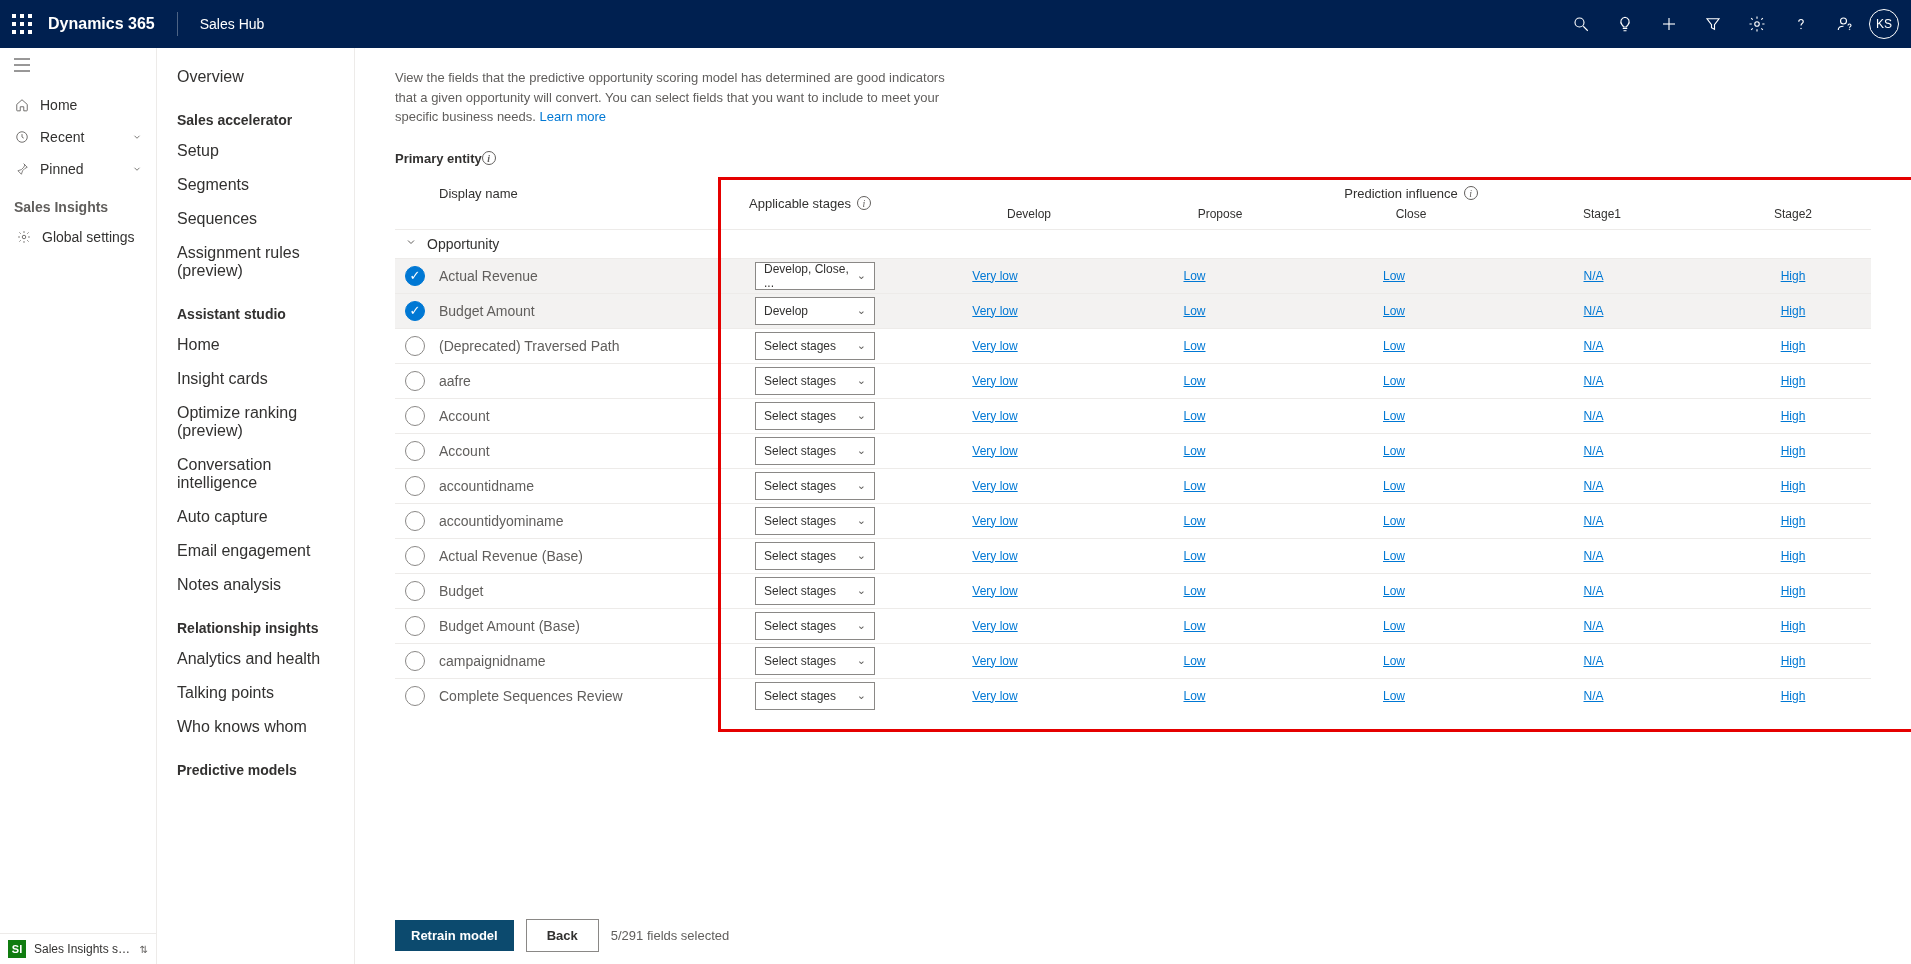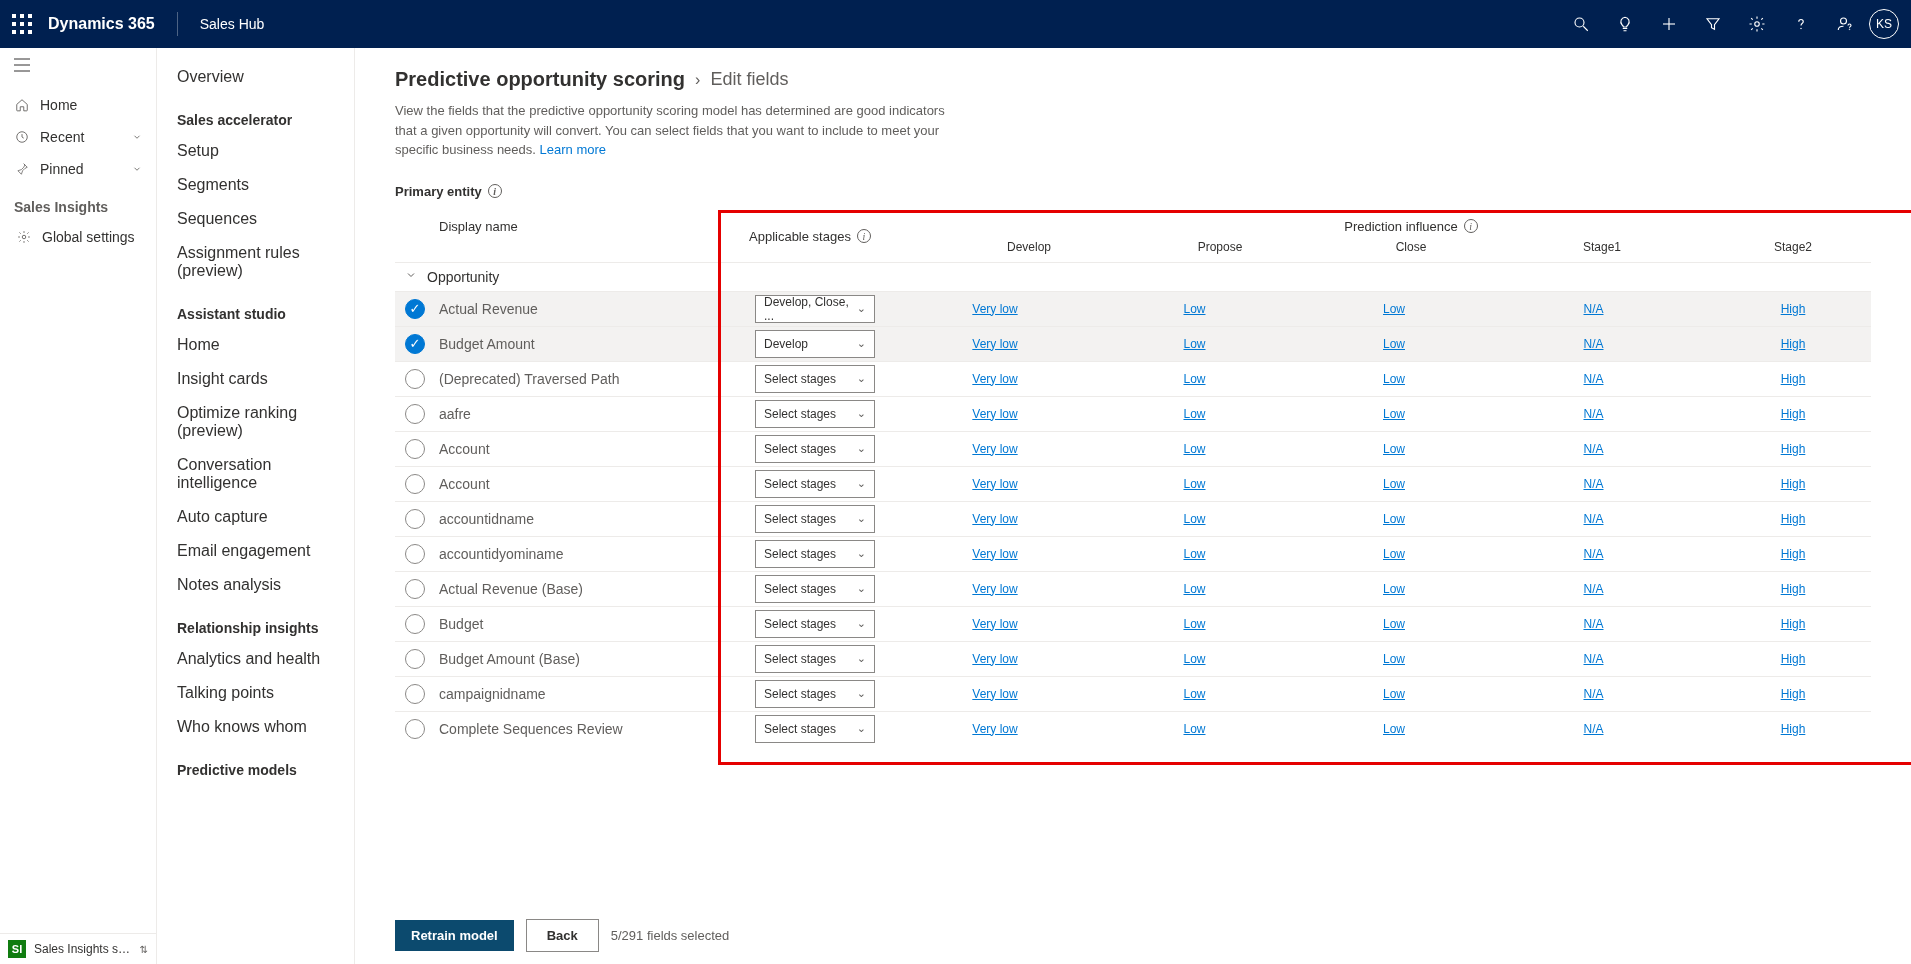--- a/index.html
+++ b/index.html
@@ -44,21 +44,21 @@
   .content-scroll::-webkit-scrollbar { width:10px; }
   .content-scroll::-webkit-scrollbar-thumb { background:#c8c6c4; border-radius:4px; }
   
   .breadcrumb { display:flex; align-items:center; gap:10px; margin-bottom:10px; }
   .breadcrumb .main { font-size:20px; font-weight:600; }
   .breadcrumb .sep { color:#605e5c; font-size:16px; }
   .breadcrumb .sub { font-size:18px; color:#605e5c; }
   .desc { font-size:13px; color:#605e5c; max-width:550px; line-height:1.5; margin-bottom:24px; }
   .desc a { color:#0078d4; text-decoration:none; }
   
-  .primary-entity-label { font-size:13px; font-weight:600; margin-bottom:16px; display:flex; align-items:center; gap:6px; }
+  .primary-entity-label { font-size:13px; font-weight:600; margin-bottom:16px; display:flex; align-items:center; gap:0; }
   .info-icon { width:14px; height:14px; border:1px solid #605e5c; border-radius:50%; display:inline-flex; align-items:center; justify-content:center; font-size:10px; font-style:italic; font-family:serif; color:#605e5c; }
   
   .field-table { width:100%; }
   .ft-header { display:flex; font-size:13px; color:#323130; padding:4px 0 8px 44px; }
   .ft-col-display { width:310px; }
   .ft-col-stages { width:240px; display:flex; align-items:center; gap:6px; }
   .ft-col-influence { flex:1; margin-right: 38px; }
   .ft-col-influence-label { display:flex; gap:6px; justify-content:center; align-items:center; margin-bottom:6px; }
   .ft-stage-heads { display:flex; justify-content:space-between; font-size:12px; }
   .ft-stage-heads span { width:80px; text-align:center; white-space:nowrap; }
@@ -232,25 +232,20 @@
         <div class="sec-group">Relationship insights</div>
         <div class="sec-item">Analytics and health</div>
         <div class="sec-item">Talking points</div>
         <div class="sec-item">Who knows whom</div>
         <div class="sec-group">Predictive models</div>
       </div>
   </div>
 
   <div class="content">
     <div class="content-scroll">
-      <div class="breadcrumb">
-        <span class="main">Predictive opportunity scoring</span>
-        <span class="sep">›</span>
-        <span class="sub">Edit fields</span>
-      </div>
       <p class="desc">
         <span>View the fields that the predictive opportunity scoring model has determined are good indicators that a given opportunity will convert. You can select fields that you want to include to meet your specific business needs.</span>
         <a href="#">Learn more</a>
       </p>
 
       <div class="primary-entity-label">
         <span>Primary entity</span>
         <span class="info-icon">i</span>
       </div>
 

